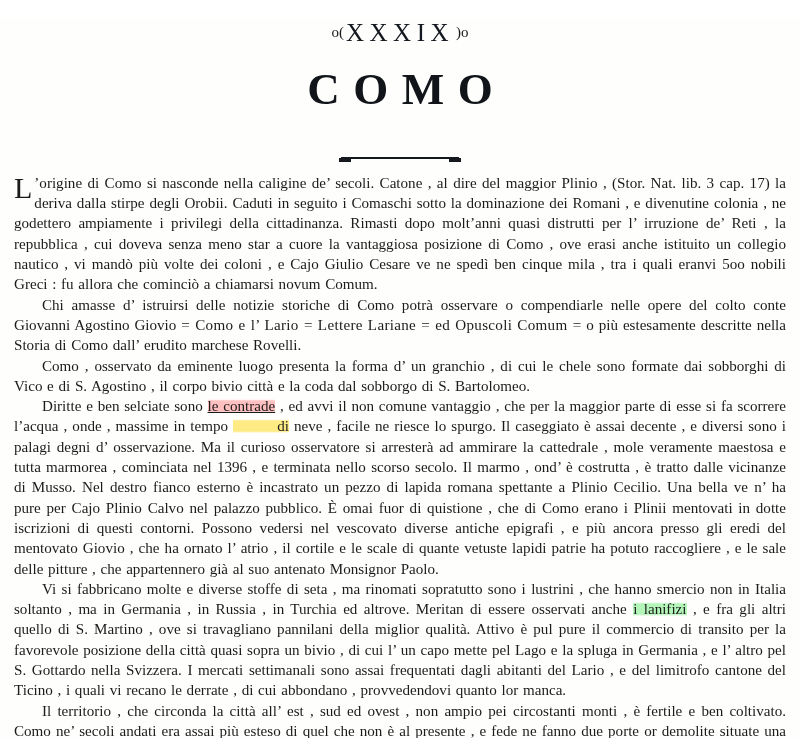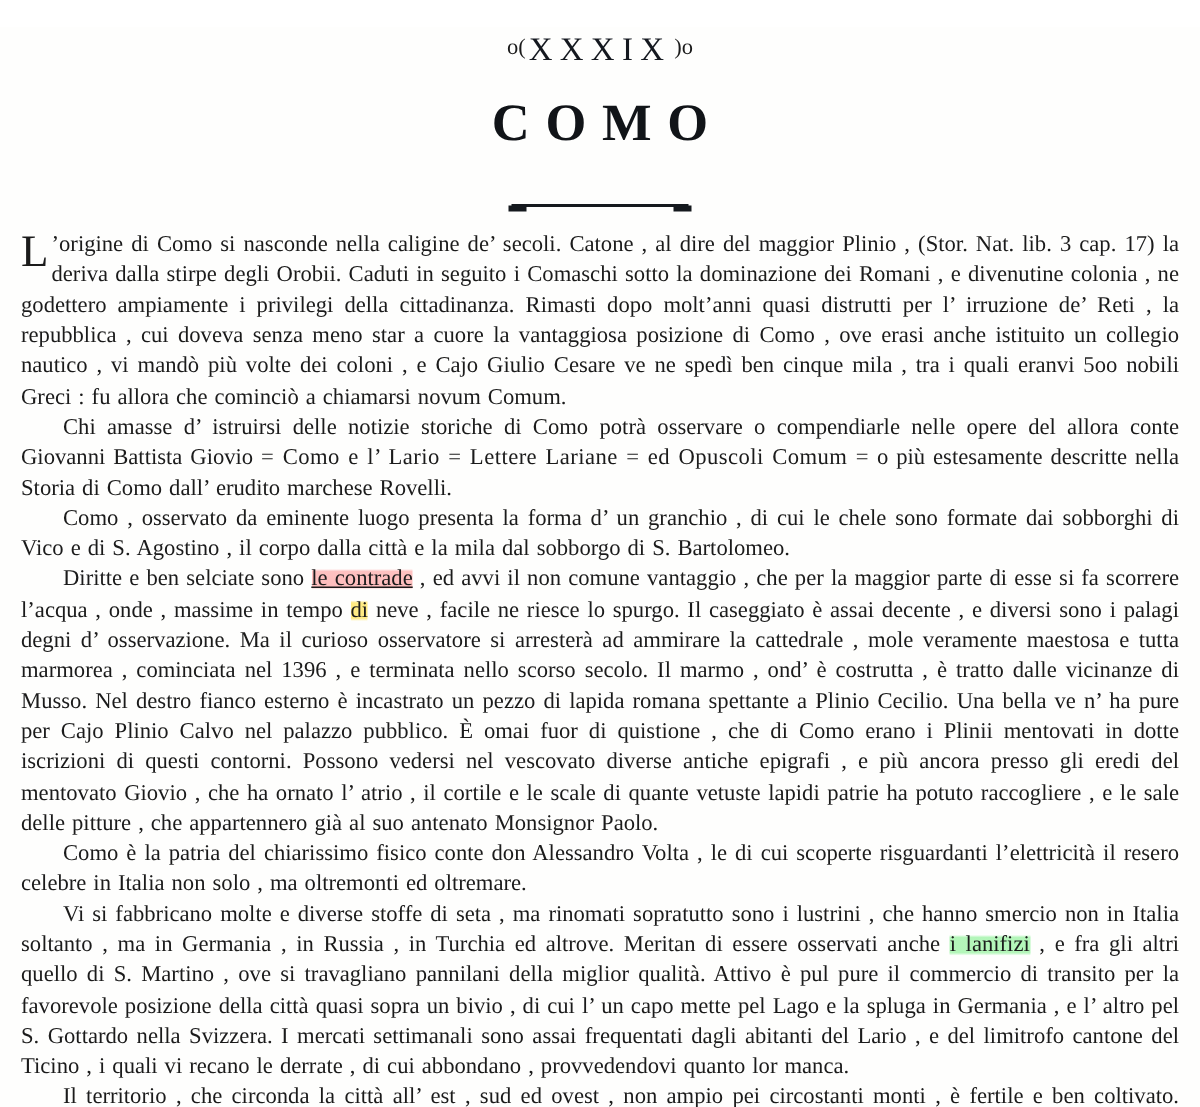--- a/index.html
+++ b/index.html
@@ -36,30 +36,30 @@
     color: #14181f;
     white-space: nowrap;
   }
   .folio-orn {
     font-size: 15px;
     vertical-align: middle;
     letter-spacing: 0;
     color: #1a1a1a;
   }
   .folio-num {
-    font-size: 22px;
+    font-size: 25px;
     letter-spacing: 0.22em;
     padding: 0 2px;
     vertical-align: middle;
   }
 
   .title {
     text-align: center;
     margin-top: 16px;
-    font-size: 35px;
+    font-size: 45px;
     letter-spacing: 0.30em;
     color: #111418;
     font-family: "Liberation Serif", serif;
     text-indent: 0.30em;
   }
 
   .rule-wrap {
     text-align: center;
     margin-top: 12px;
     margin-bottom: 10px;
@@ -111,20 +111,21 @@
   .it {
   }
   .hl-red {
     background: linear-gradient(to bottom, rgba(255,140,140,0.0) 8%, rgba(255,120,120,0.45) 18%, rgba(255,110,110,0.45) 82%, rgba(255,140,140,0.0) 94%);
     border-radius: 2px;
     text-decoration: underline;
   }
   .hl-yellow {
     background: linear-gradient(to bottom, rgba(255,235,120,0.0) 8%, rgba(255,228,90,0.75) 18%, rgba(255,228,90,0.75) 82%, rgba(255,235,120,0.0) 94%);
     border-radius: 2px;
+    padding-left: 44px;
   }
   .hl-green {
     background: linear-gradient(to bottom, rgba(150,245,150,0.0) 8%, rgba(130,240,140,0.6) 18%, rgba(130,240,140,0.6) 82%, rgba(150,245,150,0.0) 94%);
     border-radius: 2px;
     margin-top: 20px;
   }
   .eq {
     letter-spacing: 0.02em;
   }
 </style>
@@ -142,26 +143,25 @@
   <h1 class="title">COMO</h1>
 
   <div class="rule-wrap">
     <span class="rule"></span>
   </div>
 
   <div class="body">
 
     <p class="first"><span class="dropcap">L</span><span>’origine di Como si nasconde nella caligine de’ secoli. Catone , al dire del maggior Plinio , </span><span class="it">(Stor. Nat. lib. 3 cap. 17)</span><span> la deriva dalla stirpe degli Orobii. Caduti in seguito i Comaschi sotto la dominazione dei Romani , e divenutine colonia , ne godettero ampiamente i privilegi della cittadinanza. Rimasti dopo molt’anni quasi distrutti per l’ irruzione de’ Reti , la repubblica , cui doveva senza meno star a cuore la vantaggiosa posizione di Como , ove erasi anche istituito un collegio nautico , vi mandò più volte dei coloni , e Cajo Giulio Cesare ve ne spedì ben cinque mila , tra i quali eranvi 5oo nobili Greci : fu allora che cominciò a chiamarsi </span><span class="it">novum Comum.</span></p>
 
-    <p><span>Chi amasse d’ istruirsi delle notizie storiche di Como potrà osservare o compendiarle nelle opere del allora conte Giovanni Battista Giovio </span><span class="eq">= Como e l’ Lario = Lettere Lariane = ed Opuscoli Comum =</span><span> o più estesamente descritte nella Storia di Como dall’ erudito marchese Rovelli.</span></p>
+    <p><span>Chi amasse d’ istruirsi delle notizie storiche di Como potrà osservare o compendiarle nelle opere del colto conte Giovanni Agostino Giovio </span><span class="eq">= Como e l’ Lario = Lettere Lariane = ed Opuscoli Comum =</span><span> o più estesamente descritte nella Storia di Como dall’ erudito marchese Rovelli.</span></p>
 
-    <p>Como , osservato da eminente luogo presenta la forma d’ un granchio , di cui le chele sono formate dai sobborghi di Vico e di S. Agostino , il corpo dalla città e la mila dal sobborgo di S. Bartolomeo.</p>
+    <p>Como , osservato da eminente luogo presenta la forma d’ un granchio , di cui le chele sono formate dai sobborghi di Vico e di S. Agostino , il corpo bivio città e la coda dal sobborgo di S. Bartolomeo.</p>
 
     <p><span>Diritte e ben selciate sono </span><span class="hl-red">le contrade</span><span> , ed avvi il non comune vantaggio , che per la maggior parte di esse si fa scorrere l’acqua , onde , massime in tempo </span><span class="hl-yellow">di</span><span> neve , facile ne riesce lo spurgo. Il caseggiato è assai decente , e diversi sono i palagi degni d’ osservazione. Ma il curioso osservatore si arresterà ad ammirare la cattedrale , mole veramente maestosa e tutta marmorea , cominciata nel 1396 , e terminata nello scorso secolo. Il marmo , ond’ è costrutta , è tratto dalle vicinanze di Musso. Nel destro fianco esterno è incastrato un pezzo di lapida romana spettante a Plinio Cecilio. Una bella ve n’ ha pure per Cajo Plinio Calvo nel palazzo pubblico. È omai fuor di quistione , che di Como erano i Plinii mentovati in dotte iscrizioni di questi contorni. Possono vedersi nel vescovato diverse antiche epigrafi , e più ancora presso gli eredi del mentovato Giovio , che ha ornato l’ atrio , il cortile e le scale di quante vetuste lapidi patrie ha potuto raccogliere , e le sale delle pitture , che appartennero già al suo antenato Monsignor Paolo.</span></p>
 
-    <p>Como è la patria del chiarissimo fisico conte don Alessandro Volta , le di cui scoperte risguardanti l’elettricità il resero celebre in Italia non solo , ma oltremonti ed oltremare.</p>
 
     <p><span>Vi si fabbricano molte e diverse stoffe di seta , ma rinomati sopratutto sono i </span><span class="it">lustrini</span><span> , che hanno smercio non in Italia soltanto , ma in Germania , in Russia , in Turchia ed altrove. Meritan di essere osservati anche </span><span class="hl-green">i lanifizi</span><span> , e fra gli altri quello di S. Martino , ove si travagliano pannilani della miglior qualità. Attivo è pul pure il commercio di transito per la favorevole posizione della città quasi sopra un bivio , di cui l’ un capo mette pel Lago e la spluga in Germania , e l’ altro pel S. Gottardo nella Svizzera. I mercati settimanali sono assai frequentati dagli abitanti del Lario , e del limitrofo cantone del Ticino , i quali vi recano le derrate , di cui abbondano , provvedendovi quanto lor manca.</span></p>
 
     <p>Il territorio , che circonda la città all’ est , sud ed ovest , non ampio pei circostanti monti , è fertile e ben coltivato. Como ne’ secoli andati era assai più esteso di quel che non è al presente , e fede ne fanno due porte or demolite situate una sul pendio della strada che mette alla Camerlata , e l’ altra oltre S. Martino.</p>
 
   </div>
 </div>
 
 </body></html>

